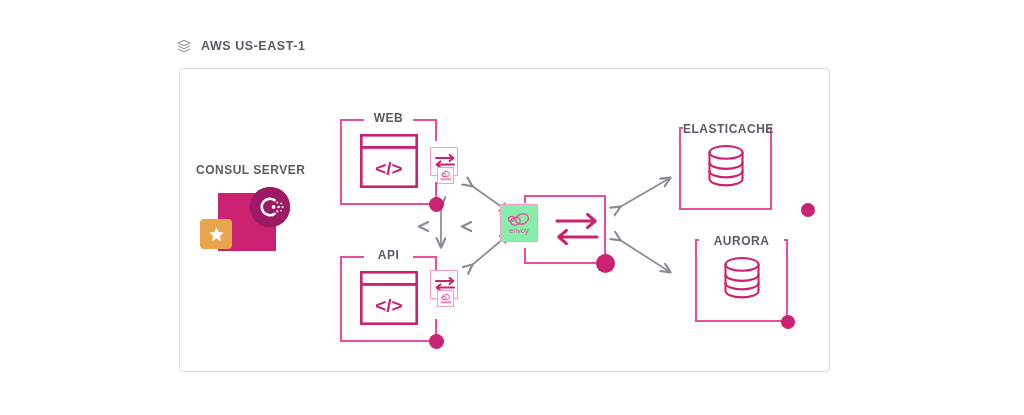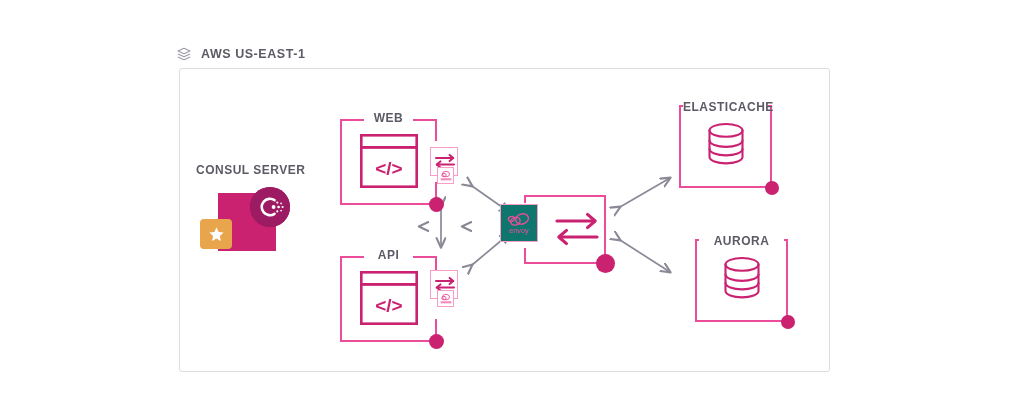--- a/index.html
+++ b/index.html
@@ -12,21 +12,21 @@
     height: 415px;
     font-family: "Liberation Sans", sans-serif;
     position: relative;
     overflow: hidden;
   }
 
   
   #region-header {
     position: absolute;
     left: 176px;
-    top: 46px;
+    top: 38px;
     display: flex;
     align-items: center;
     gap: 9px;
   }
   #region-header .layers-icon {
     width: 16px;
     height: 16px;
     display: block;
   }
   #region-header .region-title {
@@ -221,21 +221,21 @@
     right: -9px; bottom: -9px;
     width: 19px; height: 19px;
     border-radius: 50%;
     background: #ca2171;
   }
   #envoy-box {
     position: absolute;
     left: -24px; top: 52px;
     width: 38px; height: 38px;
     border: 1.8px solid #f79dc6;
-    background: #0f766e;
+    background: #86efac;
     box-sizing: border-box;
     display: flex;
     align-items: center;
     justify-content: center;
   }
 
   
   .db-box {
     width: 93px;
     height: 92px;
@@ -265,21 +265,21 @@
     left: 27px; top: 26px;
     width: 40px; height: 44px;
   }
   .db-dot {
     position: absolute;
     right: -7px; bottom: -7px;
     width: 14px; height: 14px;
     border-radius: 50%;
     background: #ca2171;
   }
-  #elasticache { left: 679px; top: 96px; }
+  #elasticache { left: 679px; top: 118px; padding-left: 36px; }
   #aurora { left: 695px; top: 230px; }
 
   
   #connectors {
     position: absolute;
     left: 0; top: 0;
     width: 1024px; height: 415px;
     pointer-events: none;
   }
 </style>

